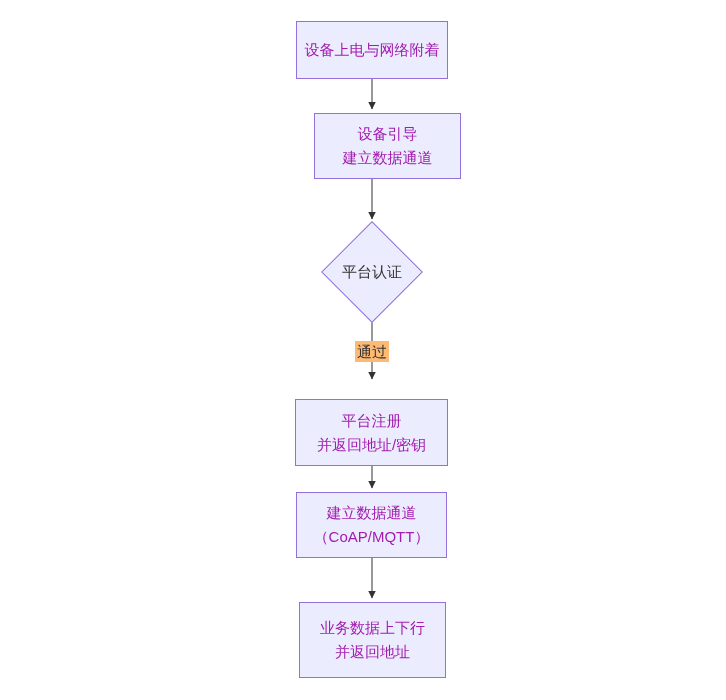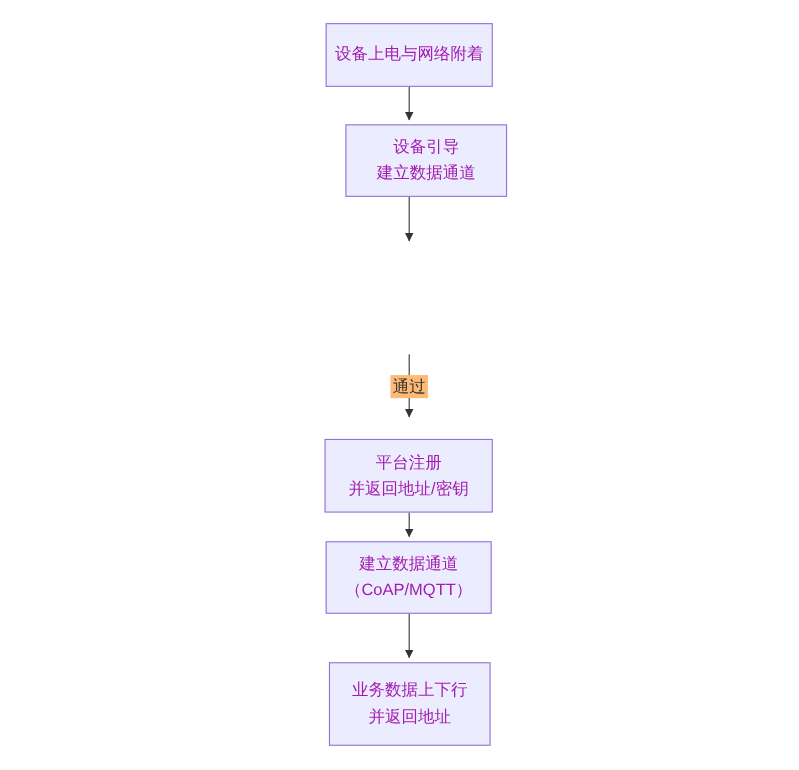--- a/index.html
+++ b/index.html
@@ -92,20 +92,24 @@
 
   <div class="node" style="left:296px; top:21px; width:152px; height:58px;">
     <span>设备上电与网络附着</span>
   </div>
 
   <div class="node" style="left:314px; top:113px; width:147px; height:66px;">
     <span>设备引导</span>
     <span>建立数据通道</span>
   </div>
 
+  <div class="diamond-wrap">
+    <div class="diamond-shape"></div>
+    <div class="diamond-label">平台认证</div>
+  </div>
 
   <div class="edge-label">通过</div>
 
   <div class="node" style="left:295px; top:383px; width:153px; height:67px;margin-top:16px;">
     <span>平台注册</span>
     <span>并返回地址/密钥</span>
   </div>
 
   <div class="node" style="left:296px; top:492px; width:151px; height:66px;">
     <span>建立数据通道</span>

